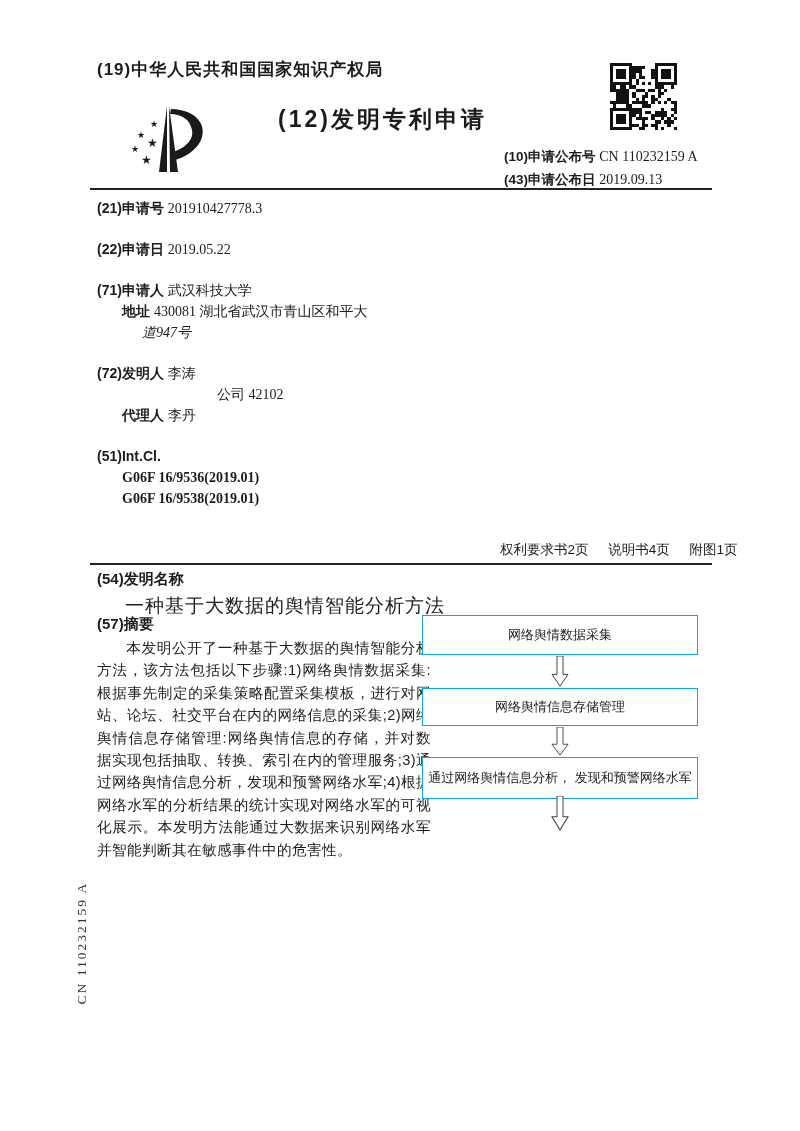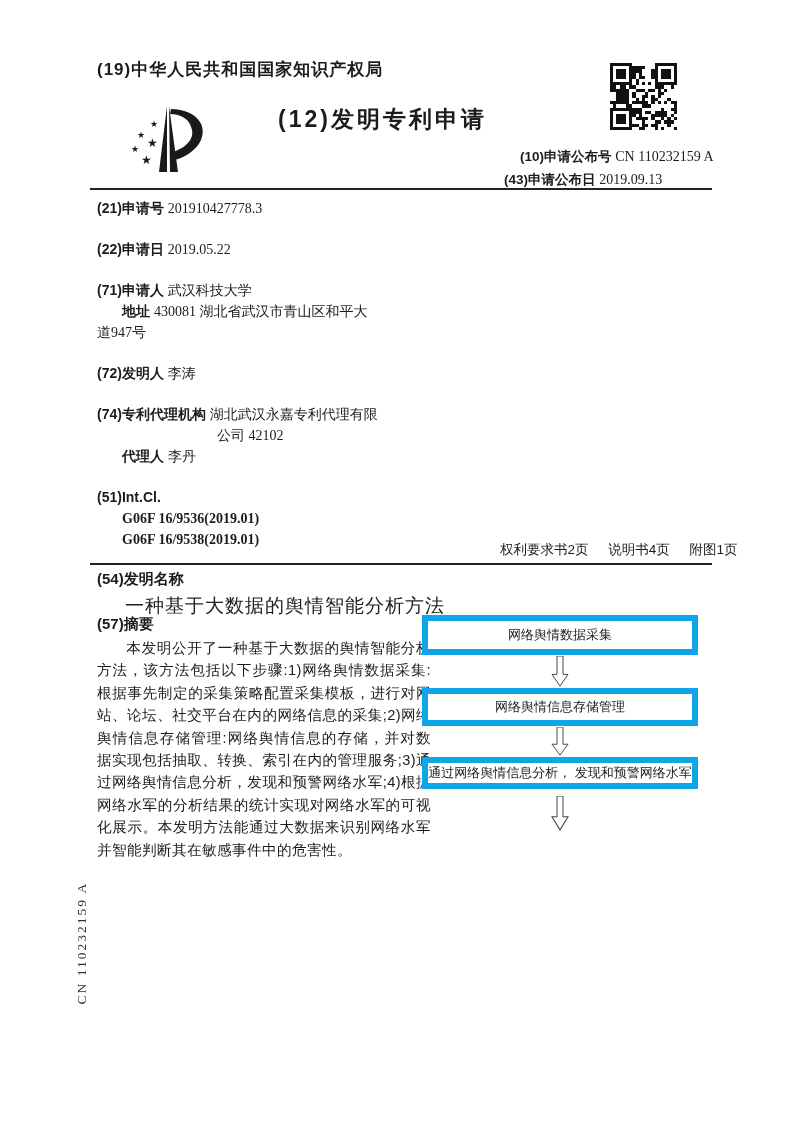--- a/index.html
+++ b/index.html
@@ -24,46 +24,46 @@
   .qc.bk{background:#111;}
 
   
   .biblio{left:97px;top:198px;width:350px;font-size:14px;line-height:21px;}
   .row{margin-top:20px;white-space:nowrap;}
   .row:first-child{margin-top:0;}
   .sub{margin-top:0;}
   .lblb{font-weight:bold;}
   .valserif{font-family:"Liberation Serif","DejaVu Serif",serif;}
   .ind25{margin-left:25px;}
-  .ind45{}
+  .ind45{margin-left:45px;font-style:italic;}
   .ind120{margin-left:120px;}
   .ipc{font-family:"Liberation Serif","DejaVu Serif",serif;font-weight:bold;margin-left:25px;}
 
   .pages-info{left:452px;top:541px;font-size:13.5px;white-space:nowrap;margin-left:48px;}
   .pages-info span{margin-right:16px;}
   .pages-info span:last-child{margin-right:0;}
 
   
   .sec54{left:97px;top:570px;font-size:15px;font-weight:bold;}
   .inv-title{left:125px;top:593px;font-size:19px;letter-spacing:1px;}
   .sec57{left:97px;top:615px;font-size:15px;font-weight:bold;}
   .abstract{
     left:97px;top:637px;width:334px;font-size:14.6px;line-height:22.4px;
     text-align:justify;text-indent:2em;letter-spacing:0.4px;
   }
 
   
   .fbox{
-    left:422px;width:276px;border:6px solid #0ea5e9;background:#fff;
+    left:422px;width:276px;border:1px solid #0ea5e9;background:#fff;
     display:flex;align-items:center;justify-content:center;
     font-size:13px;text-align:center;box-sizing:border-box;
   }
   .fb1{top:615px;height:40px;}
   .fb2{top:688px;height:38px;}
-  .fb3{top:757px;height:32px;}
+  .fb3{top:757px;height:42px;}
   .farrow{left:551px;width:18px;}
   .fa1{top:656px;height:31px;}
   .fa2{top:727px;height:29px;}
   .fa3{top:796px;height:35px;}
 
   
   .vertical-no{
     left:82px;top:943px;transform:translate(-50%,-50%) rotate(-90deg);
     font-family:"Liberation Serif","DejaVu Serif",serif;font-size:13.5px;
     letter-spacing:2px;white-space:nowrap;color:#333;
@@ -529,21 +529,21 @@
     <div class="qc"></div>
     <div class="qc bk"></div>
     <div class="qc"></div>
     <div class="qc bk"></div>
     <div class="qc"></div>
     <div class="qc"></div>
     <div class="qc"></div>
     <div class="qc bk"></div>
   </div>
 
-<div class="abs pub-line" style="top:148px;margin-left:16px;">
+<div class="abs pub-line" style="top:148px;">
   <span class="lbl">(10)申请公布号</span>
   <span class="val">CN 110232159 A</span>
 </div>
 <div class="abs pub-line" style="top:171px;">
   <span class="lbl">(43)申请公布日</span>
   <span class="val">2019.09.13</span>
 </div>
 
 <div class="abs rule" style="top:188px;"></div>
 
@@ -563,24 +563,20 @@
   <div class="sub ind25">
     <span class="lblb">地址</span>
     <span class="valserif">430081 湖北省武汉市青山区和平大</span>
   </div>
   <div class="sub ind45">
     <span class="valserif">道947号</span>
   </div>
   <div class="row">
     <span class="lblb">(72)发明人</span>
     <span>李涛</span>
-  </div>
-  <div class="row">
-    <span class="lblb">(74)专利代理机构</span>
-    <span>湖北武汉永嘉专利代理有限</span>
   </div>
   <div class="sub ind120">
     <span class="valserif">公司 42102</span>
   </div>
   <div class="sub ind25">
     <span class="lblb">代理人</span>
     <span>李丹</span>
   </div>
   <div class="row">
     <span class="lblb">(51)Int.Cl.</span>

